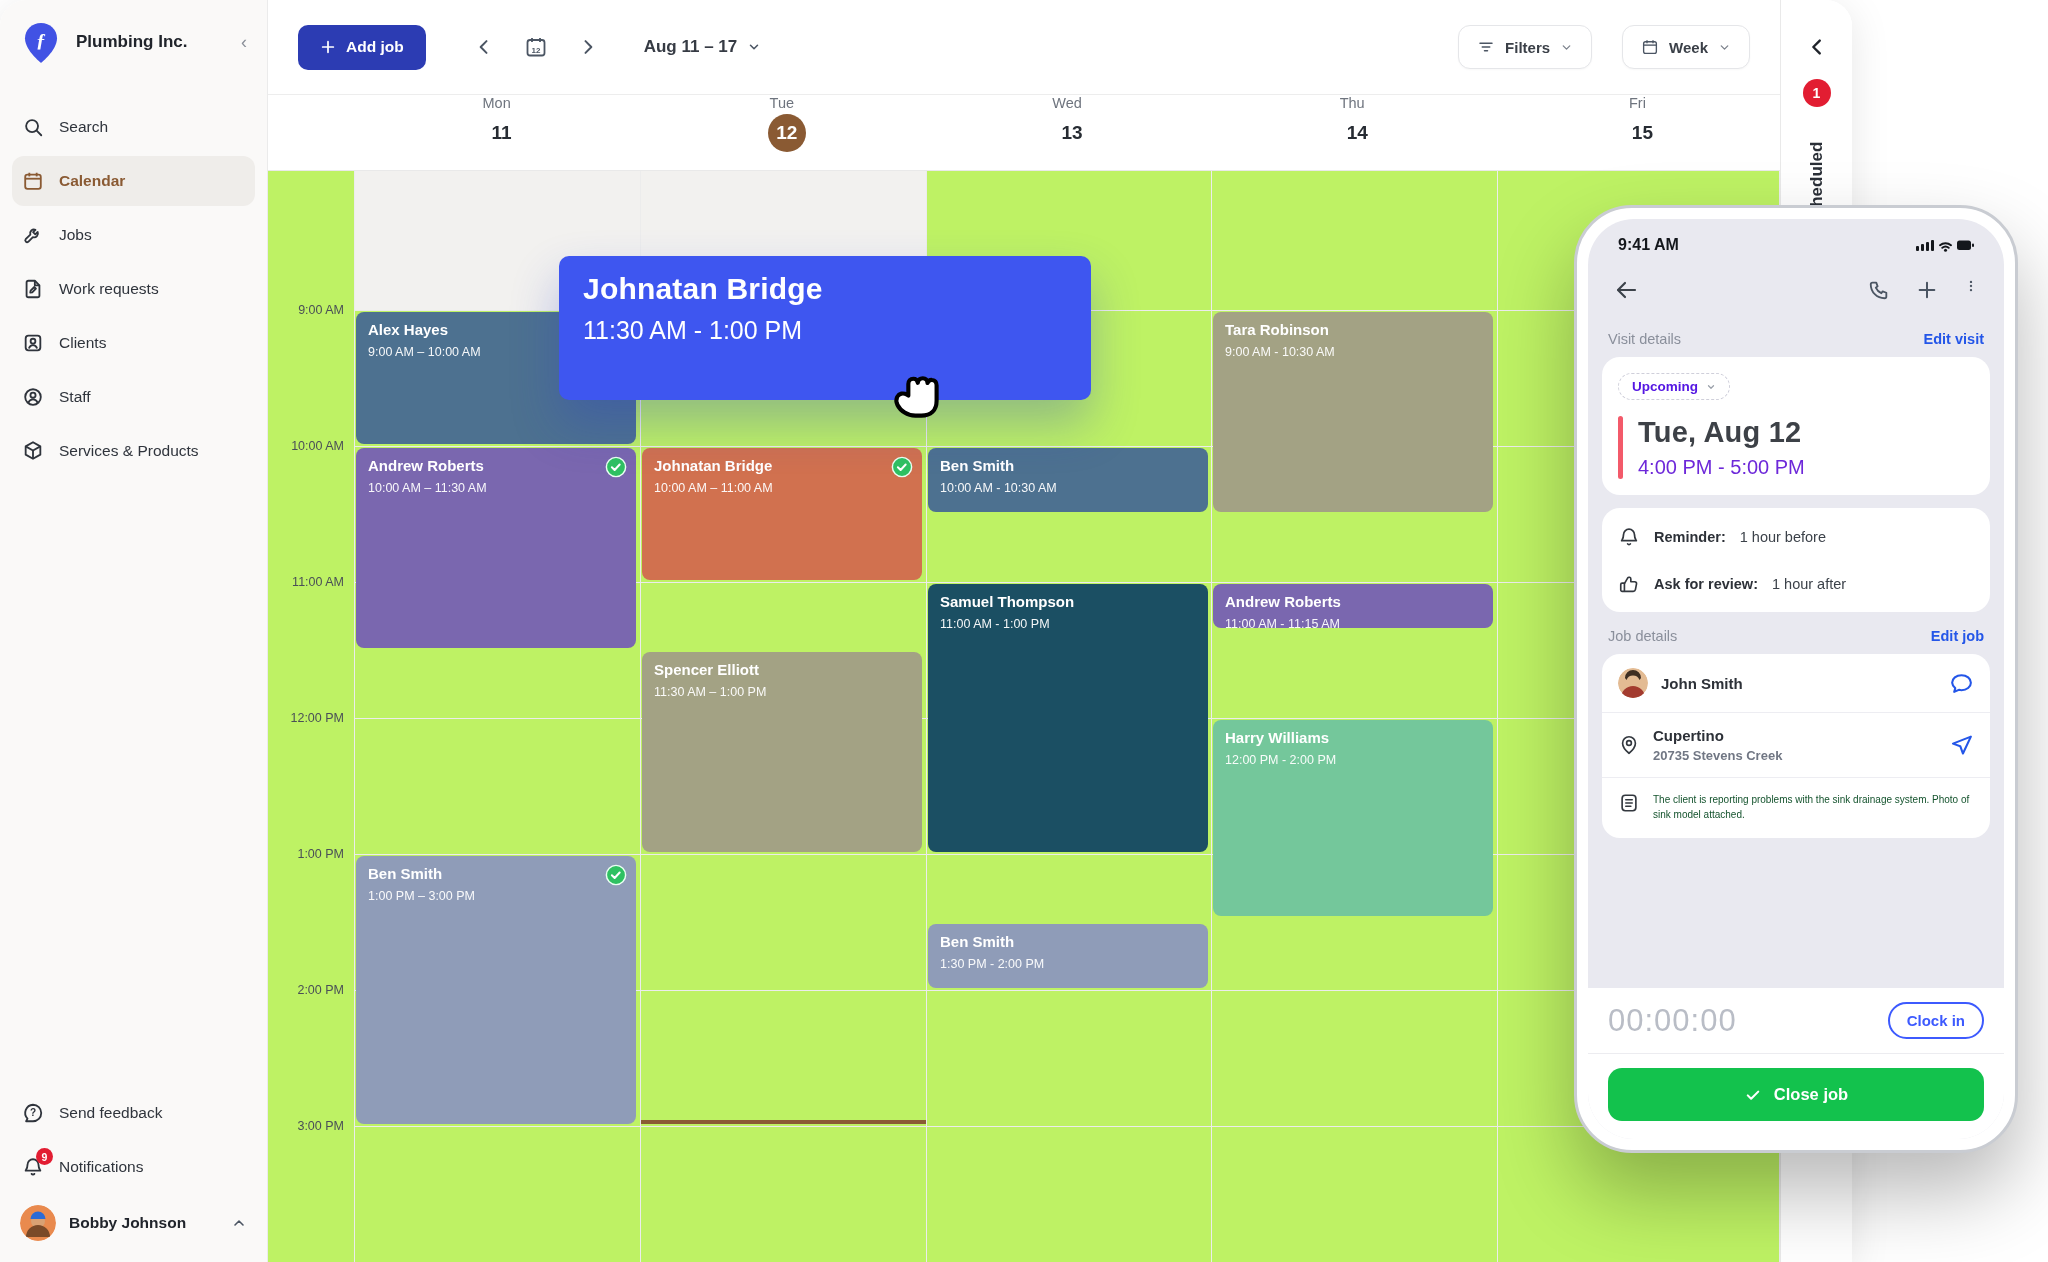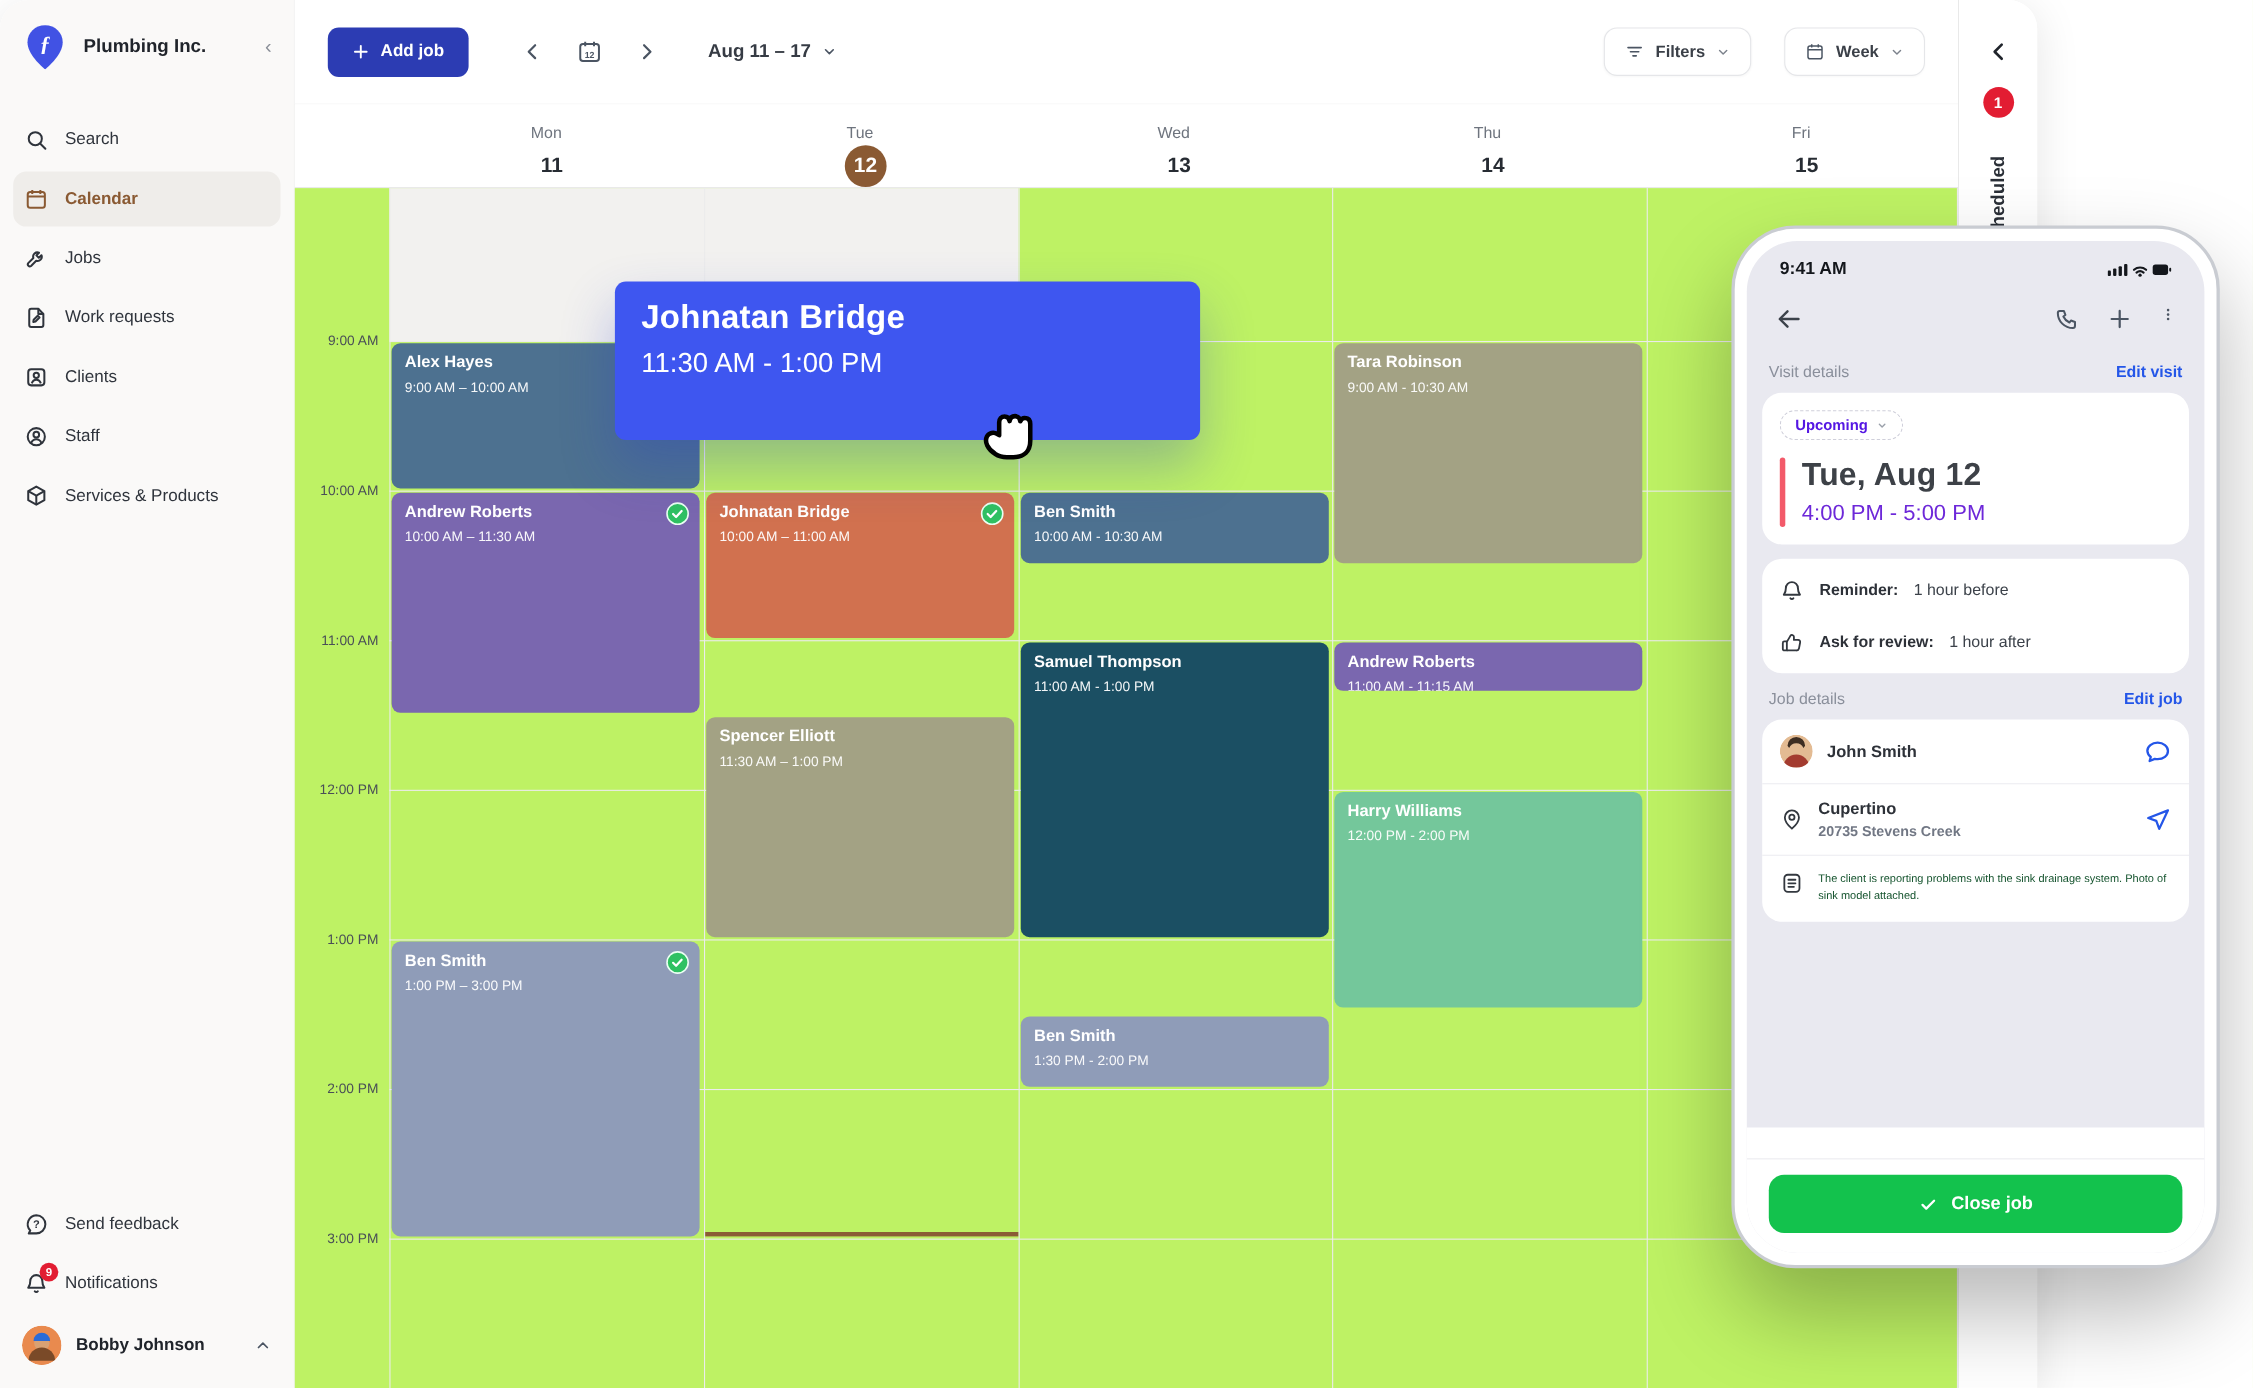--- a/index.html
+++ b/index.html
@@ -45,21 +45,21 @@
   .btn-outline { display:flex; align-items:center; gap:10px; height:44px; padding:0 18px;
     background:#fff; border:1.5px solid #e5e6e9; border-radius:12px; font-size:15px; font-weight:600;
     color:#3b4048; font-family:inherit; cursor:pointer; box-shadow:0 1px 2px rgba(0,0,0,.03); }
   .btn-outline svg { width:18px; height:18px; color:#4b5563; }
   .btn-outline .chev { width:13px; height:13px; color:#7c828c; }
 
   
   .dayhead { position:absolute; left:268px; top:95px; width:1512px; height:76px; background:#fff;
     border-bottom:1px solid #e9e9e9; display:flex; }
   .dayhead .gutter-sp { width:86px; flex:0 0 auto; }
-  .day-col { flex:1; display:flex; flex-direction:column; align-items:center; justify-content:flex-end; gap:3px; cursor:pointer; }
+  .day-col { flex:1; display:flex; flex-direction:column; align-items:center; justify-content:flex-start; gap:3px; cursor:pointer; }
   .day-name { font-size:14.5px; color:#6e747e; }
   .day-num { font-size:19px; font-weight:700; color:#272c33; height:38px; min-width:38px;
     display:flex; align-items:center; justify-content:center;margin-left:10px; }
   .day-num.today { background:#8a5a33; color:#fff; border-radius:50%; }
 
   
   .grid { position:absolute; left:268px; top:171px; width:1512px; height:1091px; background:#bef264; overflow:hidden; }
   .offhours { position:absolute; left:86px; top:0; width:572px; height:139px; background:#f2f1ef; }
   .hline { position:absolute; left:86px; right:0; height:1px; background:#ececec; }
   .vline { position:absolute; top:0; bottom:0; width:1px; background:#ececec; }
@@ -579,20 +579,24 @@
             <rect x="4.5" y="3.5" width="15" height="17" rx="3.5"></rect>
             <line x1="8.5" y1="8.5" x2="15.5" y2="8.5"></line>
             <line x1="8.5" y1="12" x2="15.5" y2="12"></line>
             <line x1="8.5" y1="15.5" x2="14" y2="15.5"></line>
           </svg>
         <span class="note-text">The client is reporting problems with the sink drainage system. Photo of sink model attached.</span>
       </div>
     </div>
 
     <div class="bottombar">
+      <div class="timer-row">
+        <span class="timer">00:00:00</span>
+        <button class="clockin">Clock in</button>
+      </div>
       <div class="bb-div"></div>
       <button class="closejob">
         <svg viewBox="0 0 24 24" fill="none" stroke="#fff" stroke-width="2.8" stroke-linecap="round" stroke-linejoin="round">
             <path d="M5 12.5l4.5 4.5L19 7.5"></path>
           </svg>
         <span>Close job</span>
       </button>
     </div>
   </div>
 </div>

